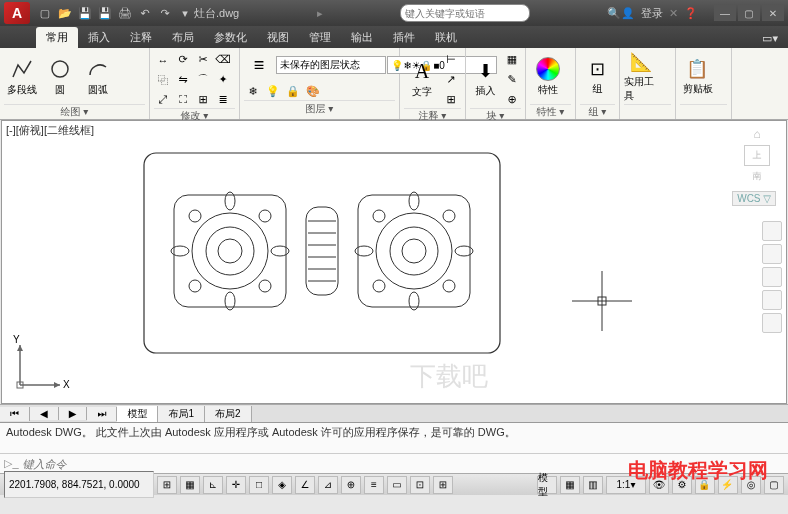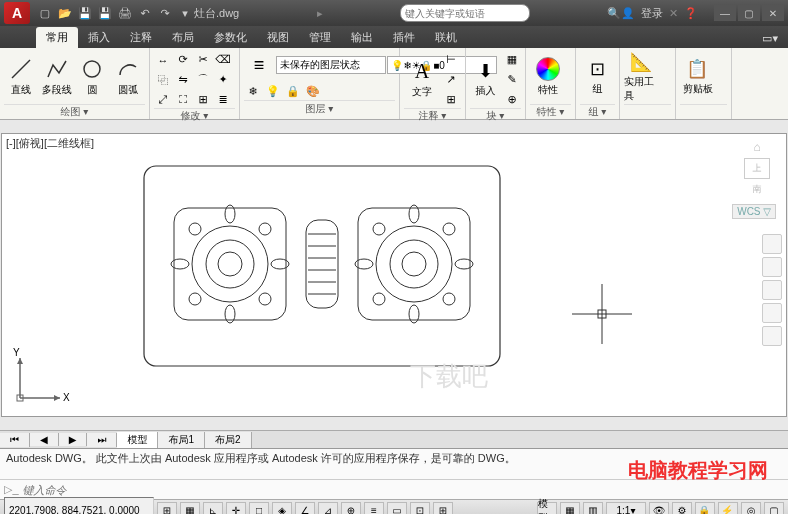--- a/index.html
+++ b/index.html
@@ -19,21 +19,21 @@
 .ribbon{height:72px;background:#f5f5f0;border-bottom:1px solid #aaa;display:flex}
 .panel{border-right:1px solid #ccc;display:flex;flex-direction:column;padding:2px 4px}
 .panel-body{flex:1;display:flex;align-items:center;gap:2px}
 .panel-label{height:26px;font-size:10px;text-align:center;color:#555;border-top:1px solid #ddd;display:flex;align-items:center;justify-content:center;gap:2px}
 .big-btn{display:flex;flex-direction:column;align-items:center;justify-content:center;width:36px;height:54px;cursor:pointer;font-size:10px;gap:2px}
 .big-btn svg{width:24px;height:24px}
 .icon-grid{display:grid;grid-template-columns:repeat(4,18px);gap:2px}
 .mini-icon{width:18px;height:18px;display:flex;align-items:center;justify-content:center;cursor:pointer;font-size:11px}
 .layer-combo{width:110px;height:18px;border:1px solid #aaa;background:#fff;font-size:10px;padding:0 3px;display:flex;align-items:center}
 .color-wheel{width:24px;height:24px;border-radius:50%;background:conic-gradient(red,yellow,lime,cyan,blue,magenta,red);border:1px solid #888}
-.canvas-area{height:284px;background:#fff;position:relative;border:1px solid #999;margin:13px 1px}
+.canvas-area{height:284px;background:#fff;position:relative;border:1px solid #999;margin:0 1px}
 .view-label{position:absolute;top:2px;left:4px;font-size:11px;color:#333}
 .drawing{position:absolute;top:30px;left:140px}
 .ucs{position:absolute;bottom:8px;left:8px}
 .wcs-badge{position:absolute;top:70px;right:10px;font-size:10px;color:#7aa;background:#f0f0f0;padding:1px 4px;border:1px solid #ccc}
 .nav-cube{position:absolute;top:6px;right:8px;width:42px;height:56px;display:flex;flex-direction:column;align-items:center;gap:4px;color:#bbb;font-size:9px}
 .nav-cube .cube{width:26px;height:26px;border:1px solid #ccc;display:flex;align-items:center;justify-content:center}
 .crosshair{position:absolute;top:150px;left:570px}
 .footer-tabs{height:18px;background:#e0e0e0;display:flex;align-items:center;font-size:10px;border-top:1px solid #aaa}
 .ftab{padding:1px 10px;border-right:1px solid #aaa;cursor:pointer;background:#f0f0f0}
 .ftab.active{background:#fff}
@@ -94,26 +94,20 @@
   <div class="tab">输出</div>
   <div class="tab">插件</div>
   <div class="tab">联机</div>
   <div style="flex:1"></div>
   <div class="tab">▭▾</div>
 </div>
 
 <div class="ribbon">
   <div class="panel" style="width:150px">
     <div class="panel-body">
-      <div class="big-btn">
-          <svg viewBox="0 0 24 24">
-            <line x1="3" y1="21" x2="21" y2="3" stroke="#333" stroke-width="1.5"></line>
-          </svg>
-          <span>直线</span>
-        </div>
       <div class="big-btn">
           <svg viewBox="0 0 24 24">
             <polyline points="3,20 8,8 14,16 21,4" fill="none" stroke="#333" stroke-width="1.5"></polyline>
           </svg>
           <span>多段线</span>
         </div>
       <div class="big-btn">
           <svg viewBox="0 0 24 24">
             <circle cx="12" cy="12" r="8" fill="none" stroke="#333" stroke-width="1.5"></circle>
           </svg>

